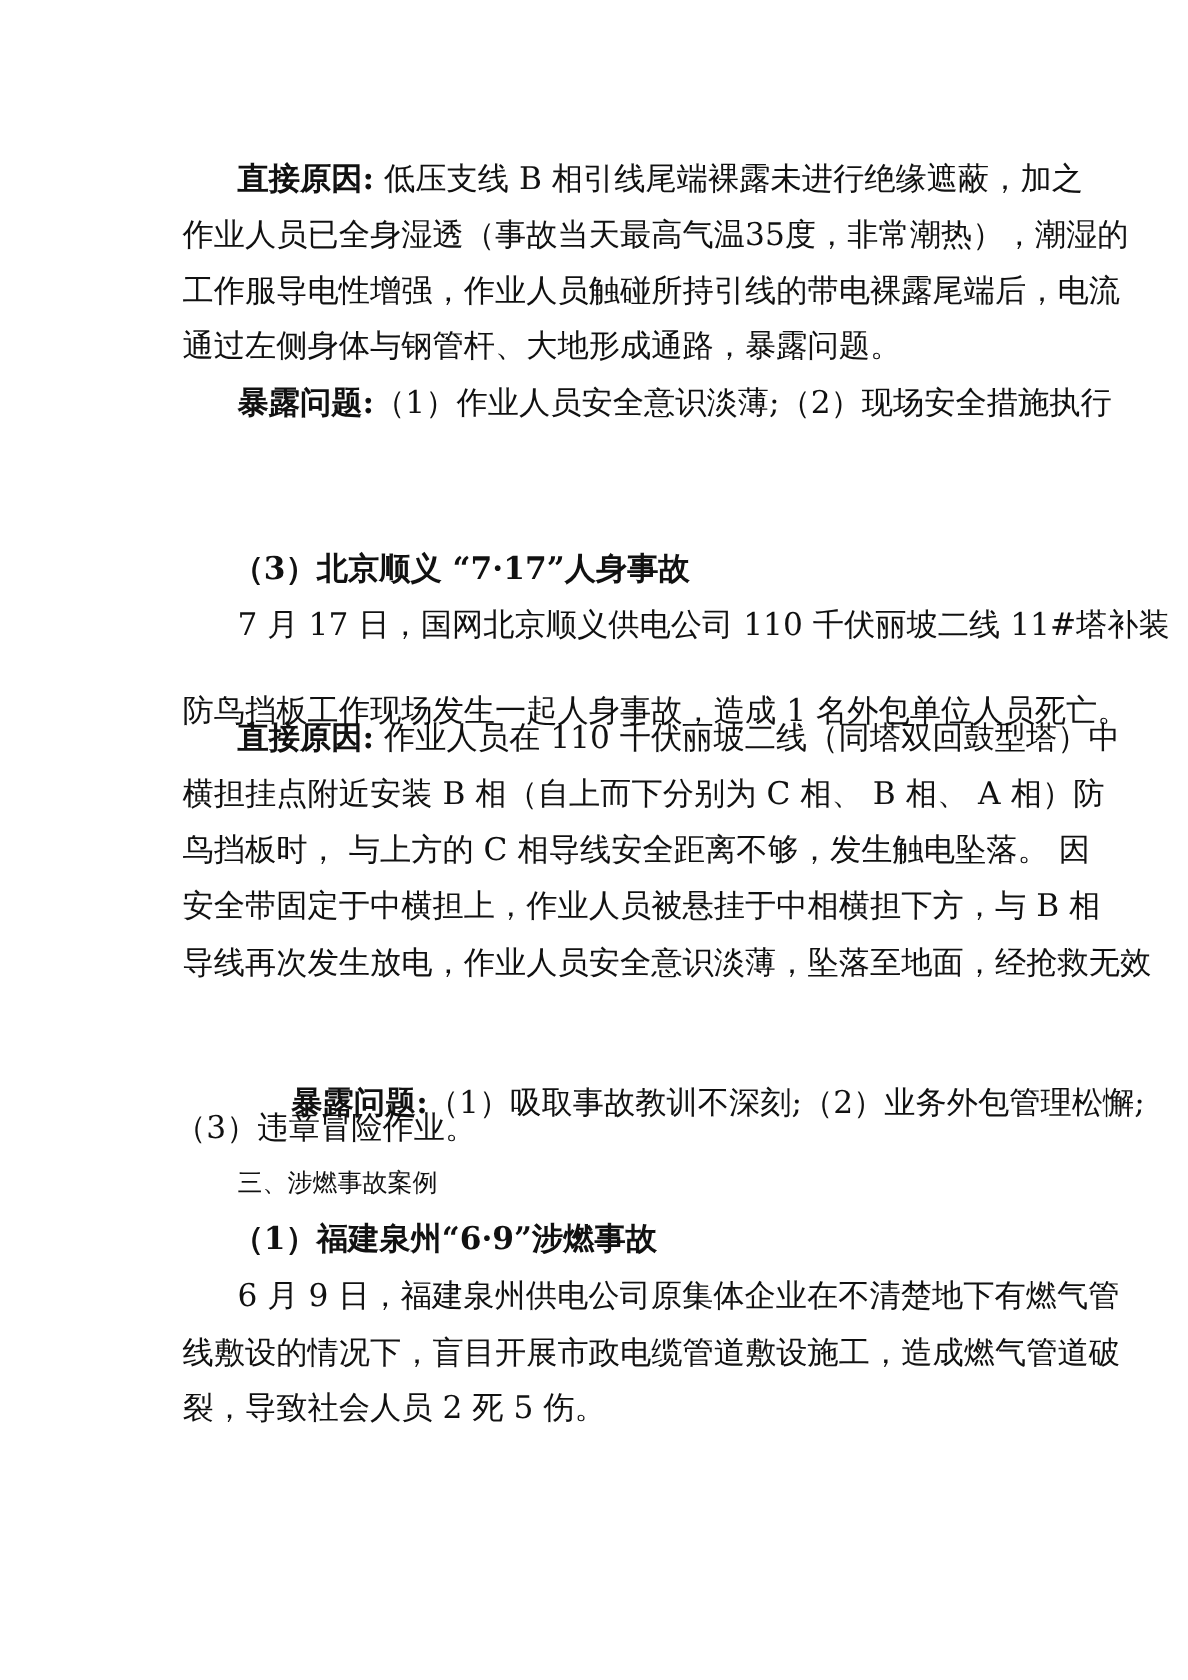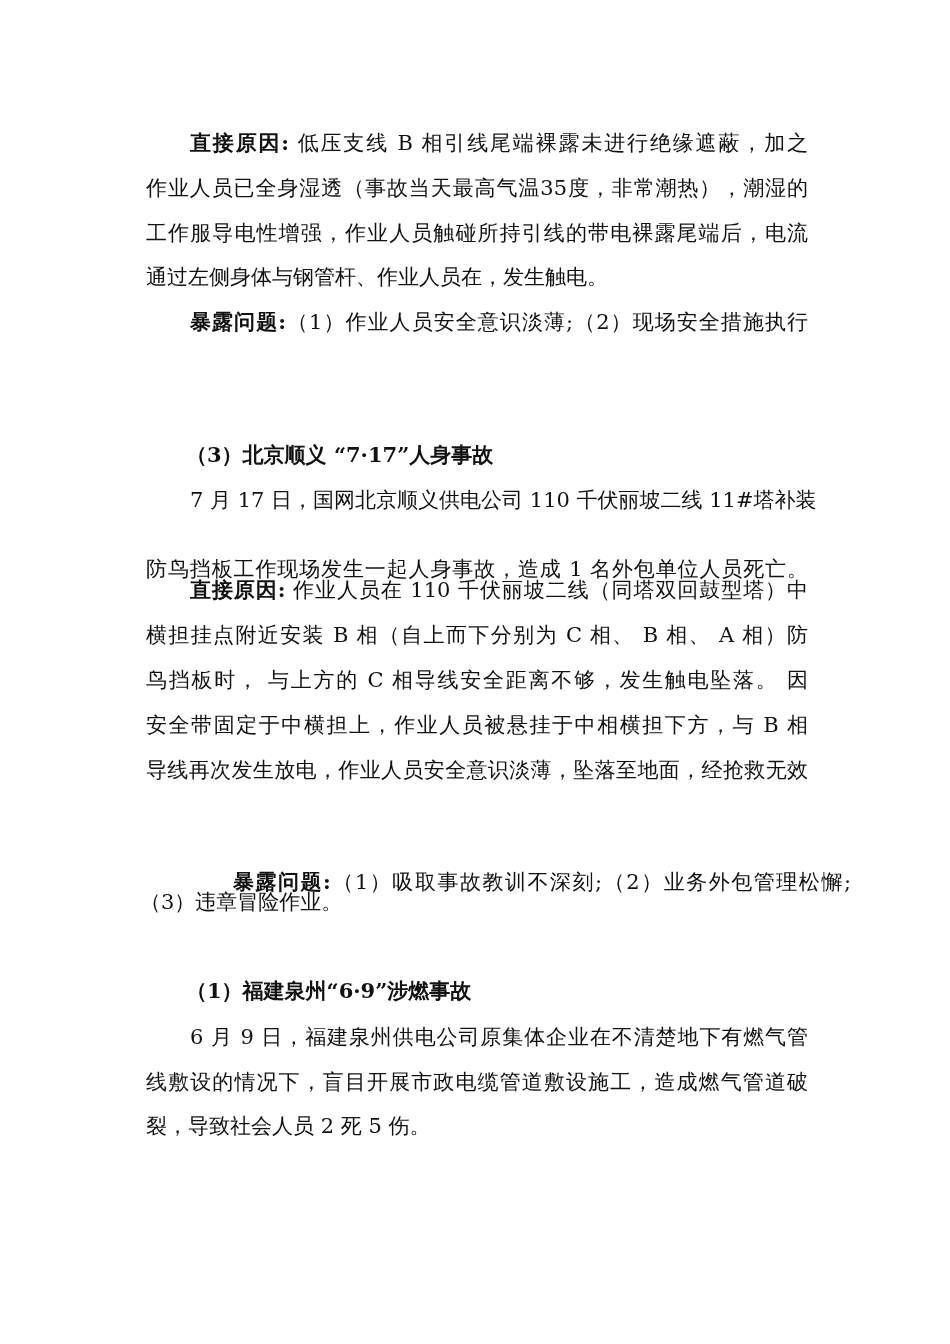--- a/index.html
+++ b/index.html
@@ -1,52 +1,53 @@
 <!DOCTYPE html>
 <html><head>
   <meta charset="utf-8">
   <style>
     html, body { margin: 0; padding: 0; background: #ffffff; }
     body { width: 950px; height: 1344px; position: relative; overflow: hidden;
            font-family: "DejaVu Serif", "Liberation Serif", serif; color: #111111; }
     .page { position: absolute; left: 0; top: 0; width: 950px; height: 1344px; background: #ffffff; }
     .line { position: absolute; left: 146px; width: 662px; height: 32px; line-height: 32px;
-            font-size: 21px; white-space: nowrap; text-align: justify; text-align-last: justify; letter-spacing: 0px; }
+            font-size: 25px; white-space: nowrap; text-align: justify; text-align-last: justify; letter-spacing: 0px; }
     .line.last { text-align-last: left; }
     .line.indent { left: 190px; width: 618px; }
     .line.heading2 { left: 186px; width: 500px; text-align-last: left; font-weight: bold; }
     .line.plainhead { left: 190px; width: 500px; text-align-last: left; font-family: "DejaVu Sans", sans-serif; font-size: 20px; }
     .bold { font-weight: bold; }
   </style>
 </head>
 <body>
 
 <div class="page">
 
   <div class="line indent" style="top:127px;"><span class="bold">直接原因:</span><span> 低压支线 B 相引线尾端裸露未进行绝缘遮蔽，加之</span></div>
   <div class="line" style="top:172px;">作业人员已全身湿透（事故当天最高气温35度，非常潮热），潮湿的</div>
   <div class="line" style="top:217px;">工作服导电性增强，作业人员触碰所持引线的带电裸露尾端后，电流</div>
-  <div class="line last" style="top:261px;">通过左侧身体与钢管杆、作业人员在，发生触电。</div>
+  <div class="line last" style="top:261px;">通过左侧身体与钢管杆、大地形成通路，暴露问题。</div>
 
   <div class="line indent" style="top:306px;"><span class="bold">暴露问题:</span><span>（1）作业人员安全意识淡薄;（2）现场安全措施执行</span></div>
 
   <div class="line heading2" style="top:439px;">（3）北京顺义 “7·17”人身事故</div>
 
   <div class="line indent" style="top:484px;">7 月 17 日，国网北京顺义供电公司 110 千伏丽坡二线 11#塔补装</div>
   <div class="line" style="top:529px;margin-top:24px;">防鸟挡板工作现场发生一起人身事故，造成 1 名外包单位人员死亡。</div>
 
   <div class="line indent" style="top:574px;"><span class="bold">直接原因:</span><span> 作业人员在 110 千伏丽坡二线（同塔双回鼓型塔）中</span></div>
   <div class="line" style="top:619px;">横担挂点附近安装 B 相（自上而下分别为 C 相、 B 相、 A 相）防</div>
   <div class="line" style="top:664px;">鸟挡板时， 与上方的 C 相导线安全距离不够，发生触电坠落。 因</div>
   <div class="line" style="top:709px;">安全带固定于中横担上，作业人员被悬挂于中相横担下方，与 B 相</div>
   <div class="line" style="top:754px;">导线再次发生放电，作业人员安全意识淡薄，坠落至地面，经抢救无效</div>
 
   <div class="line indent" style="top:866px;margin-left:43px;"><span class="bold">暴露问题:</span><span>（1）吸取事故教训不深刻;（2）业务外包管理松懈;</span></div>
   <div class="line last" style="top:886px; left:140px;">（3）违章冒险作业。</div>
 
+  <div class="line plainhead" style="top:930px;">三、涉燃事故案例</div>
 
   <div class="line heading2" style="top:975px;">（1）福建泉州“6·9”涉燃事故</div>
 
   <div class="line indent" style="top:1021px;">6 月 9 日，福建泉州供电公司原集体企业在不清楚地下有燃气管</div>
   <div class="line" style="top:1066px;">线敷设的情况下，盲目开展市政电缆管道敷设施工，造成燃气管道破</div>
   <div class="line last" style="top:1110px;">裂，导致社会人员 2 死 5 伤。</div>
 
 </div>
 
 </body></html>

